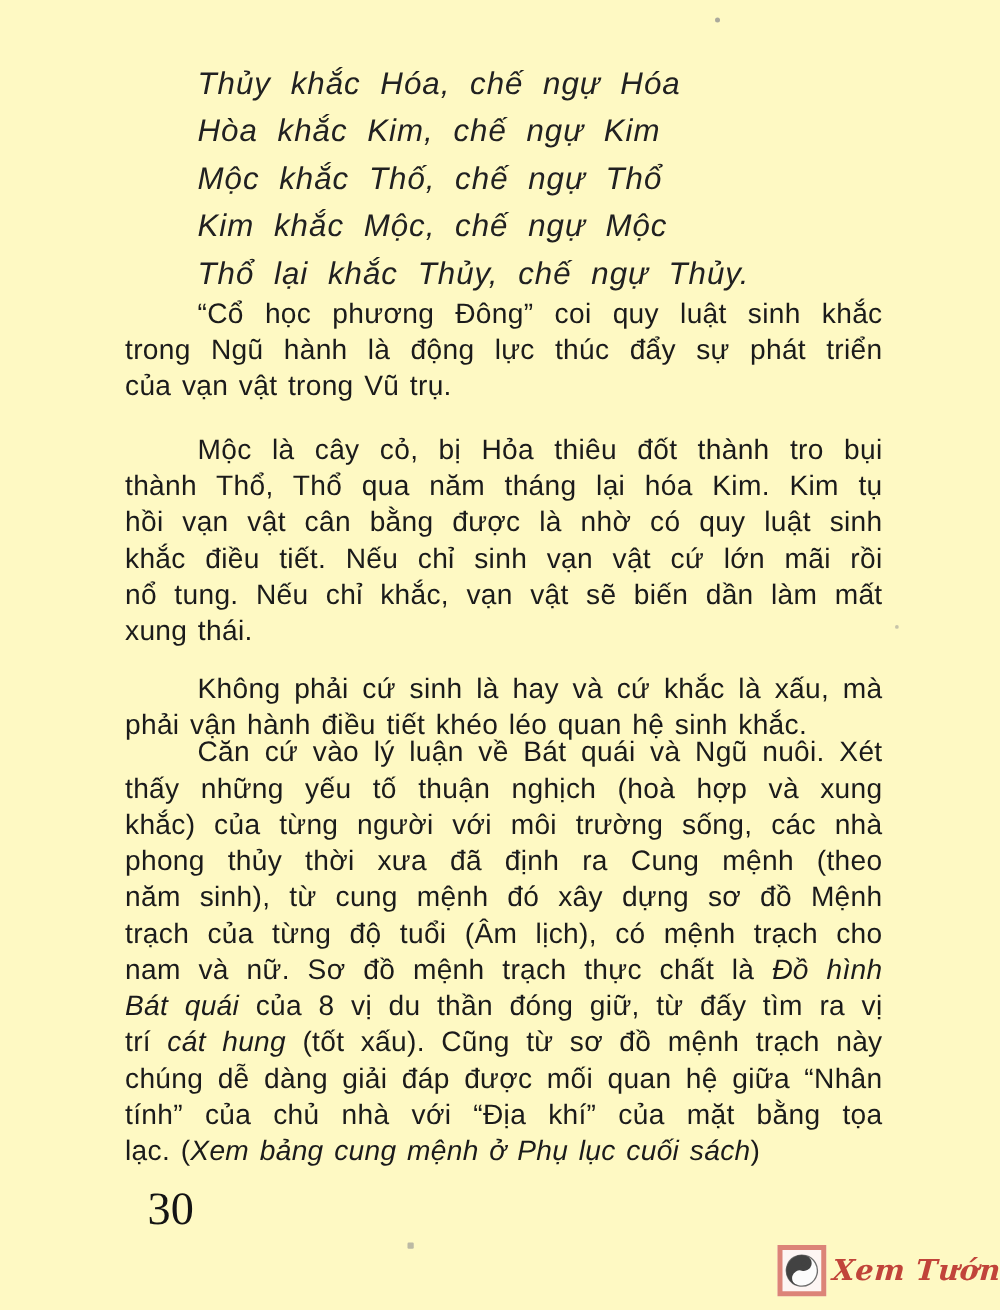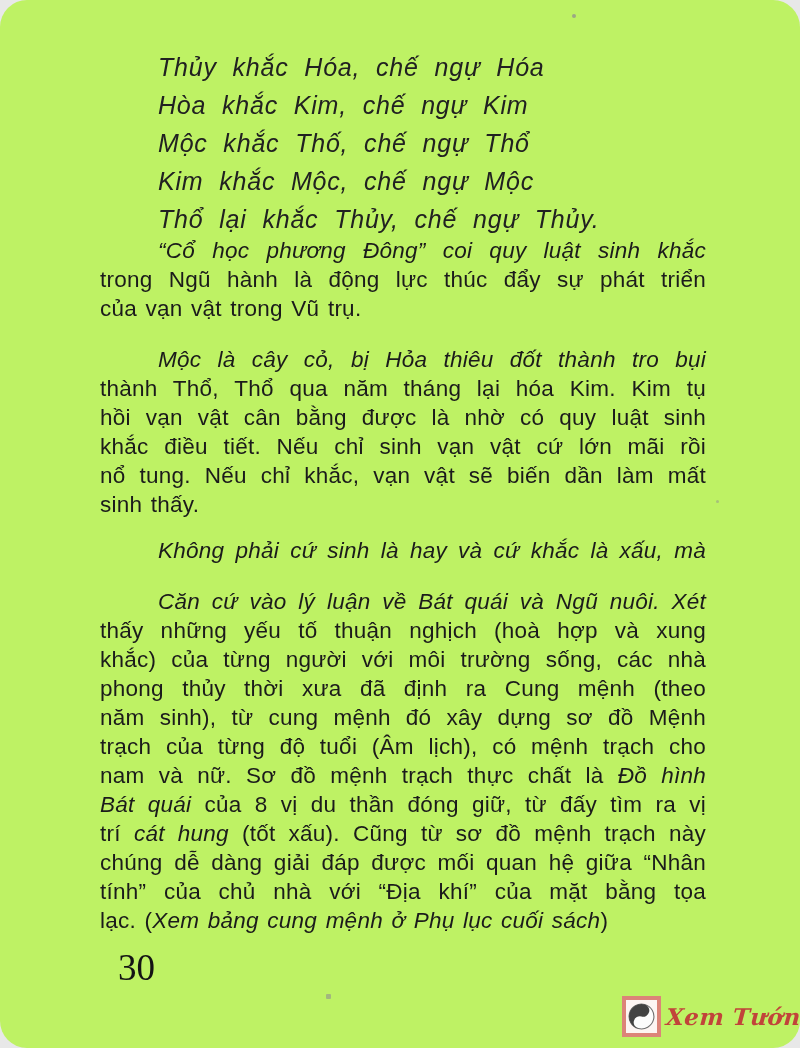--- a/index.html
+++ b/index.html
@@ -1,24 +1,23 @@
 <!DOCTYPE html>
 <html><head>
 <meta charset="utf-8">
 <style>
   html,body { margin:0; padding:0; background:#e8e8e8; }
   .page {
     position:relative;
     width:800px; height:1048px;
     margin:0 auto;
-    background:#bef264;
+    background:#fef9c3;
     font-family:"Liberation Sans", sans-serif;
     color:#1c1c1c;
     overflow:hidden;
-    border-radius:27px;
   }
   
   .verse {
     position:absolute; left:158px; top:48px;
     font-style:italic;
     font-size:25px;
     line-height:38px;
     letter-spacing:0.8px;
     word-spacing:8px;
     color:#212121;
@@ -31,21 +30,21 @@
     letter-spacing:0.25px;
     word-spacing:2px;
     color:#1b1b1b;
   }
   .para .line {
     height:29px;
     text-align:justify;
     text-align-last:justify;
     white-space:normal;
   }
-  .para .line.first { padding-left:58px;font-style:italic; }
+  .para .line.first { padding-left:58px; }
   .para .line.last  { text-align-last:left; }
   .p1 { top:236px; }
   .p2 { top:327px;margin-top:18px; }
   .p3 { top:536px; }
   .p4 { top:587px; }
   .it { font-style:italic; }
   
   .page-number {
     position:absolute; left:118px; top:946px;
     font-family:"Liberation Serif", serif;
@@ -105,25 +104,26 @@
     <div class="line">trong Ngũ hành là động lực thúc đẩy sự phát triển</div>
     <div class="line last">của vạn vật trong Vũ trụ.</div>
   </div>
 
   <div class="para p2">
     <div class="line first">Mộc là cây cỏ, bị Hỏa thiêu đốt thành tro bụi</div>
     <div class="line">thành Thổ, Thổ qua năm tháng lại hóa Kim. Kim tụ</div>
     <div class="line">hồi vạn vật cân bằng được là nhờ có quy luật sinh</div>
     <div class="line">khắc điều tiết. Nếu chỉ sinh vạn vật cứ lớn mãi rồi</div>
     <div class="line">nổ tung. Nếu chỉ khắc, vạn vật sẽ biến dần làm mất</div>
-    <div class="line last">sinh thấy.</div>
+    <div class="line last">xung thái.</div>
   </div>
 
   <div class="para p3">
     <div class="line first">Không phải cứ sinh là hay và cứ khắc là xấu, mà</div>
+    <div class="line last">phải vận hành điều tiết khéo léo quan hệ sinh khắc.</div>
   </div>
 
   <div class="para p4">
     <div class="line first">Căn cứ vào lý luận về Bát quái và Ngũ nuôi. Xét</div>
     <div class="line">thấy những yếu tố thuận nghịch (hoà hợp và xung</div>
     <div class="line">khắc) của từng người với môi trường sống, các nhà</div>
     <div class="line">phong thủy thời xưa đã định ra Cung mệnh (theo</div>
     <div class="line">năm sinh), từ cung mệnh đó xây dựng sơ đồ Mệnh</div>
     <div class="line">trạch của từng độ tuổi (Âm lịch), có mệnh trạch cho</div>
     <div class="line"><span>nam và nữ. Sơ đồ mệnh trạch thực chất là </span><span class="it">Đồ hình</span></div>

